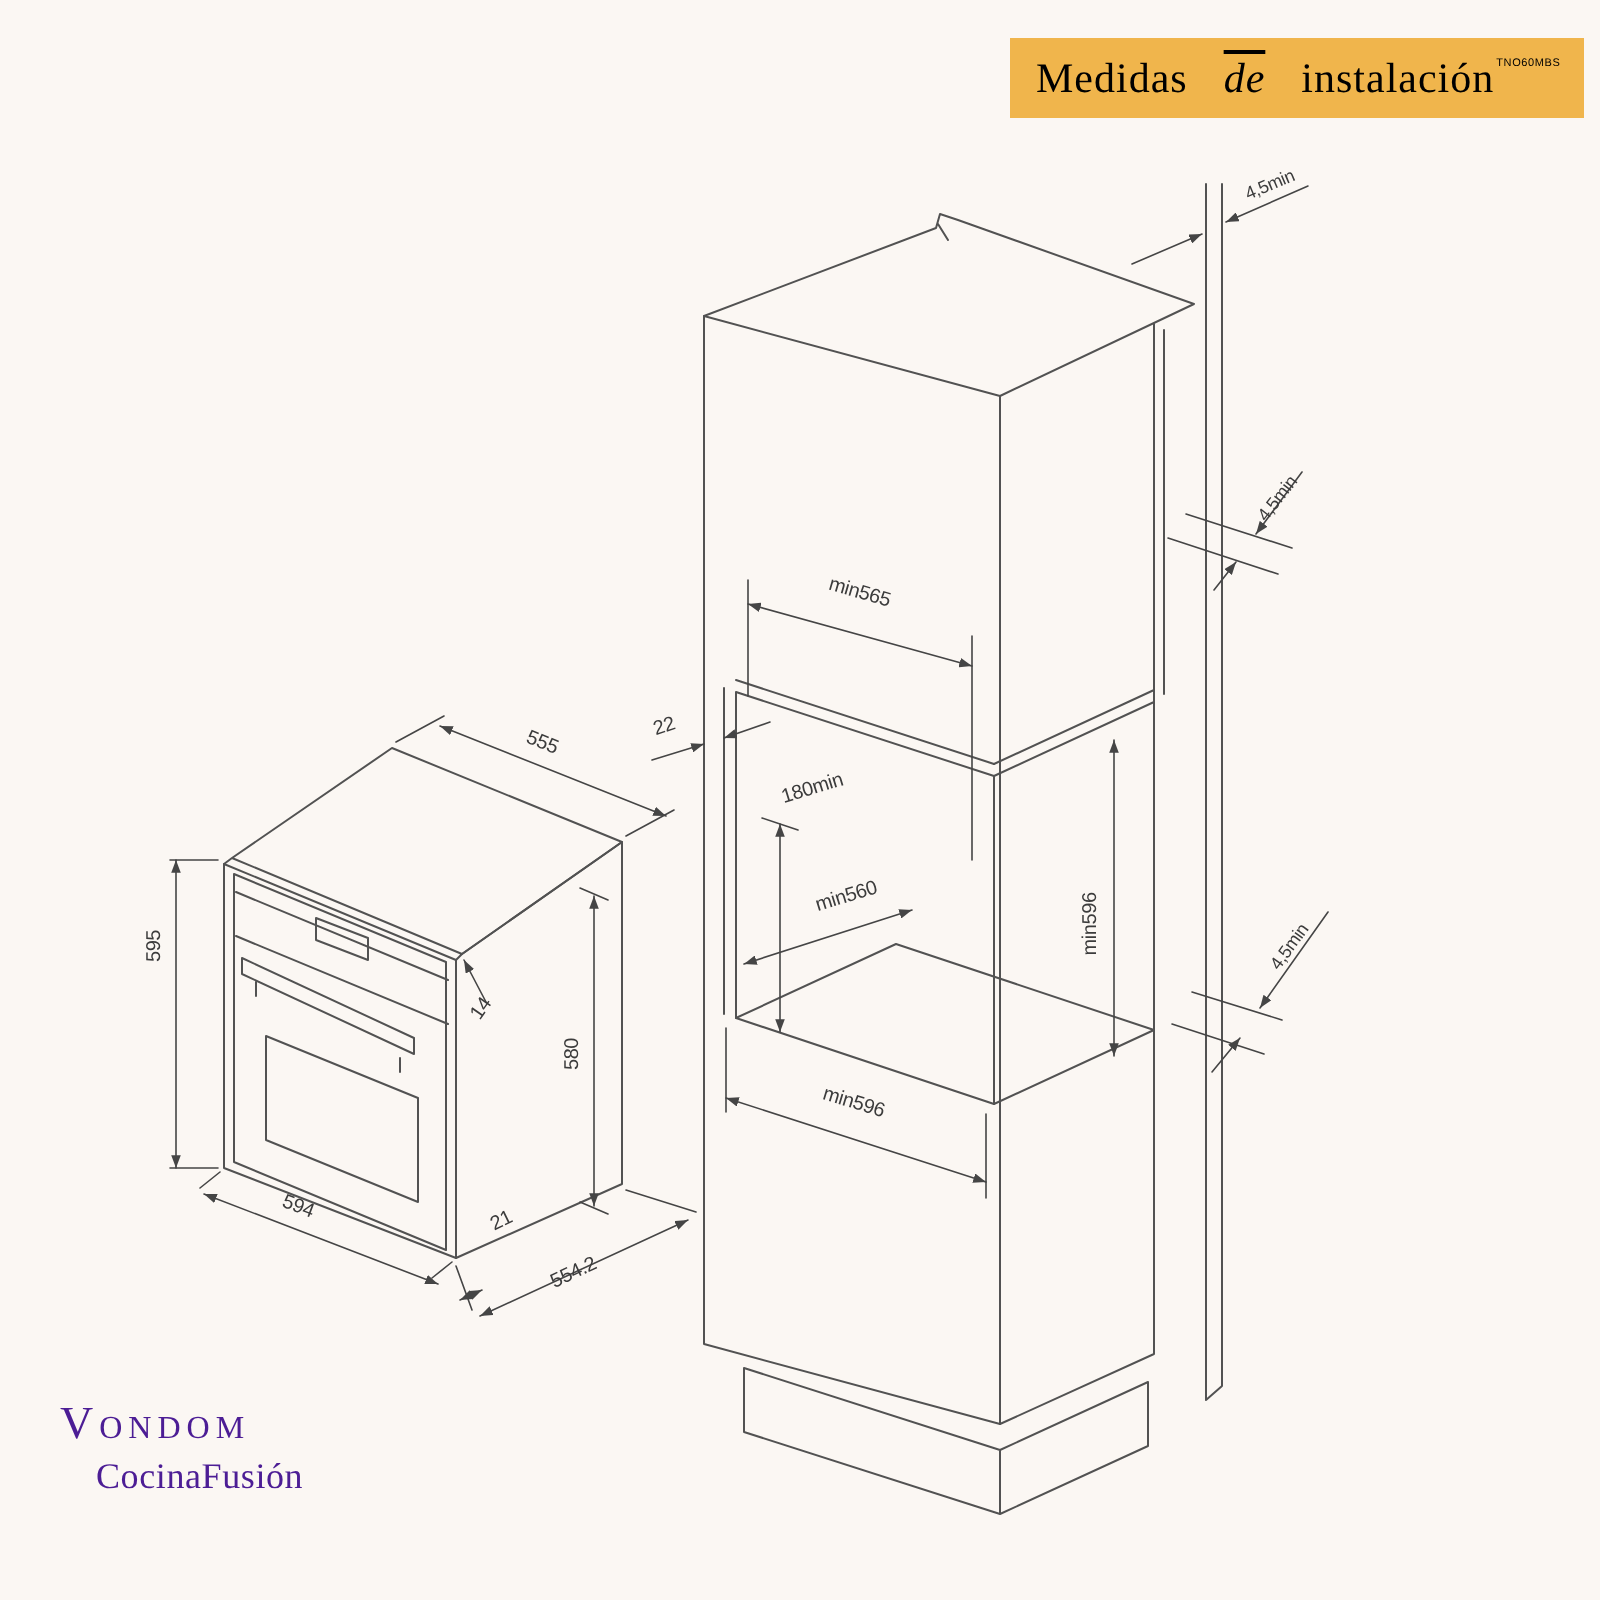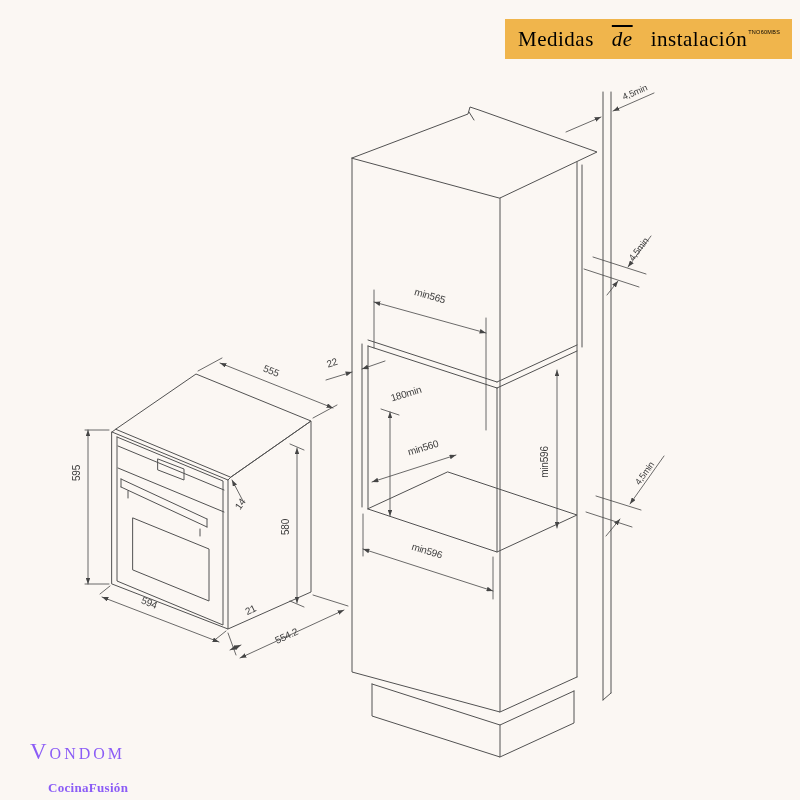--- a/index.html
+++ b/index.html
@@ -25,30 +25,30 @@
     text-decoration:overline;
     margin:0 18px;
   }
   .banner .model{
     font-size:5.5px;letter-spacing:0.3px;
     vertical-align:top;position:relative;top:-7px;left:1px;
     font-family:"Liberation Sans", sans-serif;
   }
   
   .footer{
-    position:absolute;left:30px;top:740px;color:#8b5cf6;
+    position:absolute;left:30px;top:700px;color:#4c1d95;
     font-family:"Liberation Serif", serif;
   }
   .brand{
     font-variant:small-caps;
     font-size:23px;letter-spacing:3px;line-height:24px;
   }
   .subbrand{
-    font-weight:bold;font-size:13px;letter-spacing:0.3px;
-    margin-left:18px;margin-top:16px;
+    font-weight:normal;font-size:18px;letter-spacing:0.3px;
+    margin-left:18px;margin-top:4px;
   }
   
   svg.drawing{position:absolute;left:0;top:0;}
   .ln{fill:none;stroke:#525252;stroke-width:1;stroke-linejoin:round;stroke-linecap:round;}
   .dln{fill:none;stroke:#454545;stroke-width:0.8;stroke-linecap:round;}
   .dtx{fill:#3c3c3c;font-size:10px;letter-spacing:-0.2px;}
   .dtx.small{font-size:9px;}
 </style>
 </head>
 <body>

